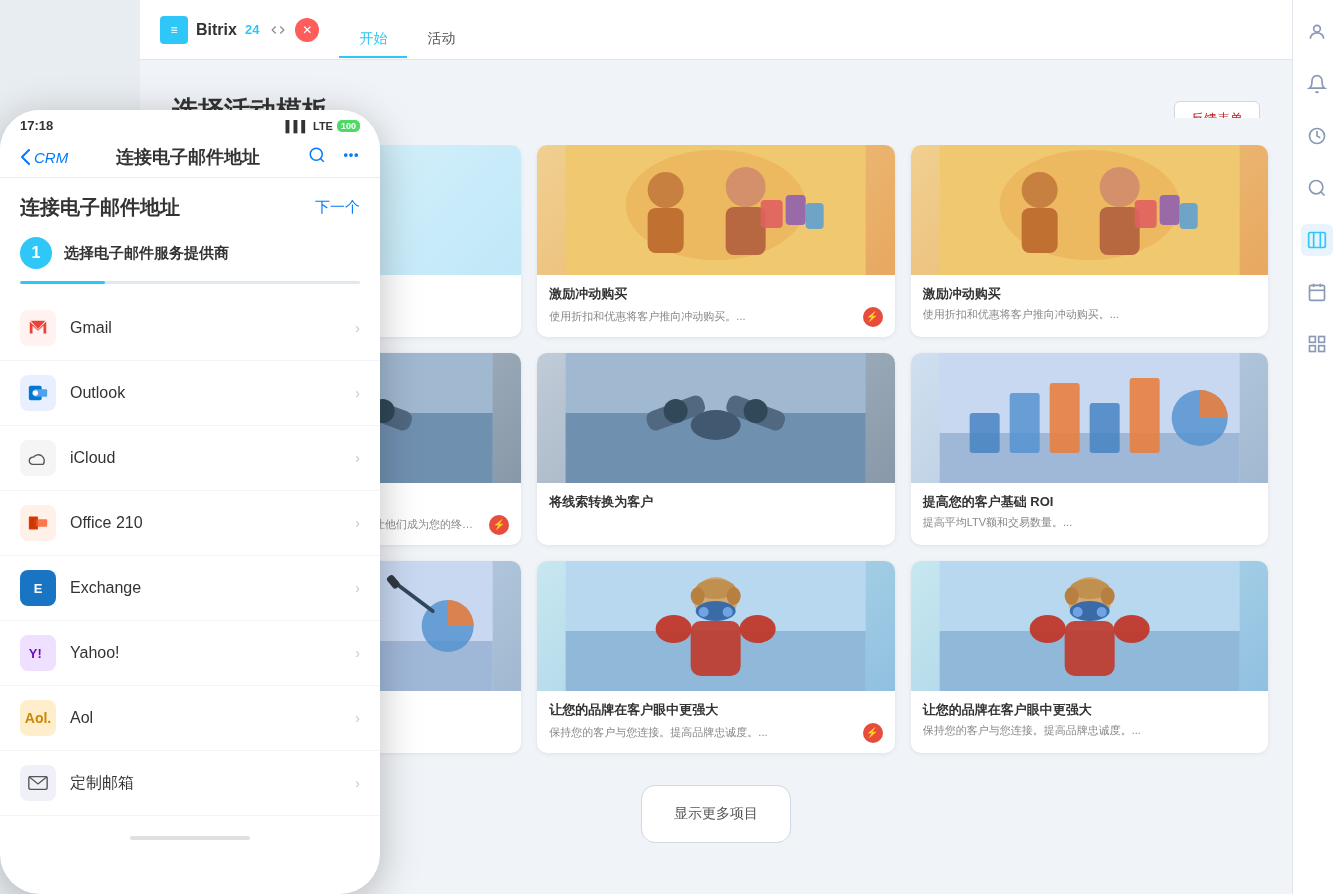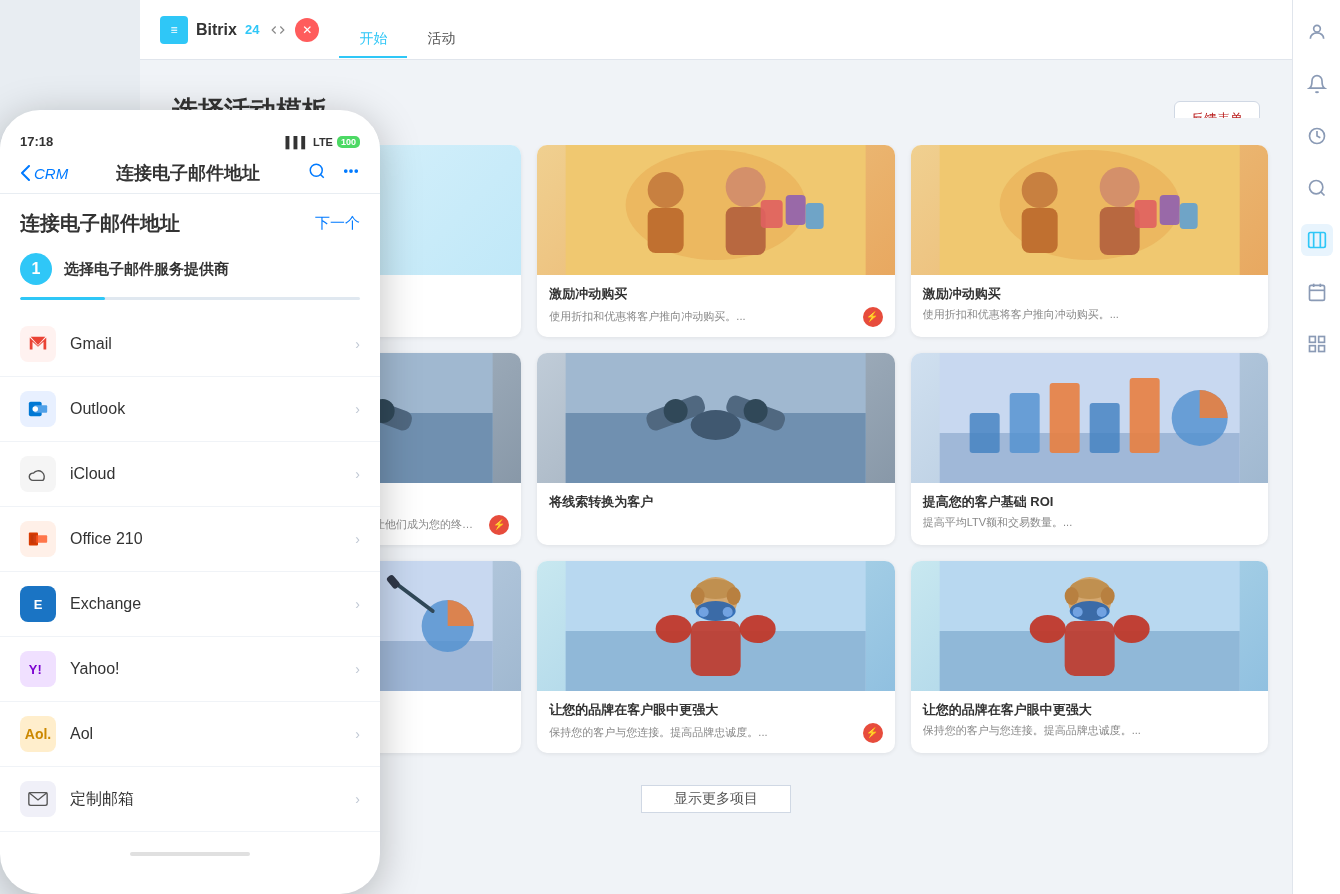--- a/index.html
+++ b/index.html
@@ -230,24 +230,24 @@
 
     
     .show-more-btn {
       grid-column: 1 / -1;
       display: flex;
       justify-content: center;
       padding: 16px 0;
     }
 
     .show-more-btn button {
-      padding: 4px 32px;
+      padding: 19px 32px;
       background: #fff;
       border: 1px solid #d0d8e4;
-      border-radius: 0;
+      border-radius: 14px;
       font-size: 14px;
       color: #555;
       cursor: pointer;
     }
 
     
     .phone-mockup {
       position: absolute;
       left: 0;
       top: 110px;
@@ -262,21 +262,20 @@
 
     .phone-status-bar {
       background: #fff;
       padding: 8px 20px 4px;
       display: flex;
       align-items: center;
       justify-content: space-between;
       font-size: 13px;
       font-weight: 600;
       color: #333;
-      margin-top: 16px;
     }
 
     .phone-status-right {
       display: flex;
       align-items: center;
       gap: 4px;
       font-size: 11px;
     }
 
     .lte-badge {

